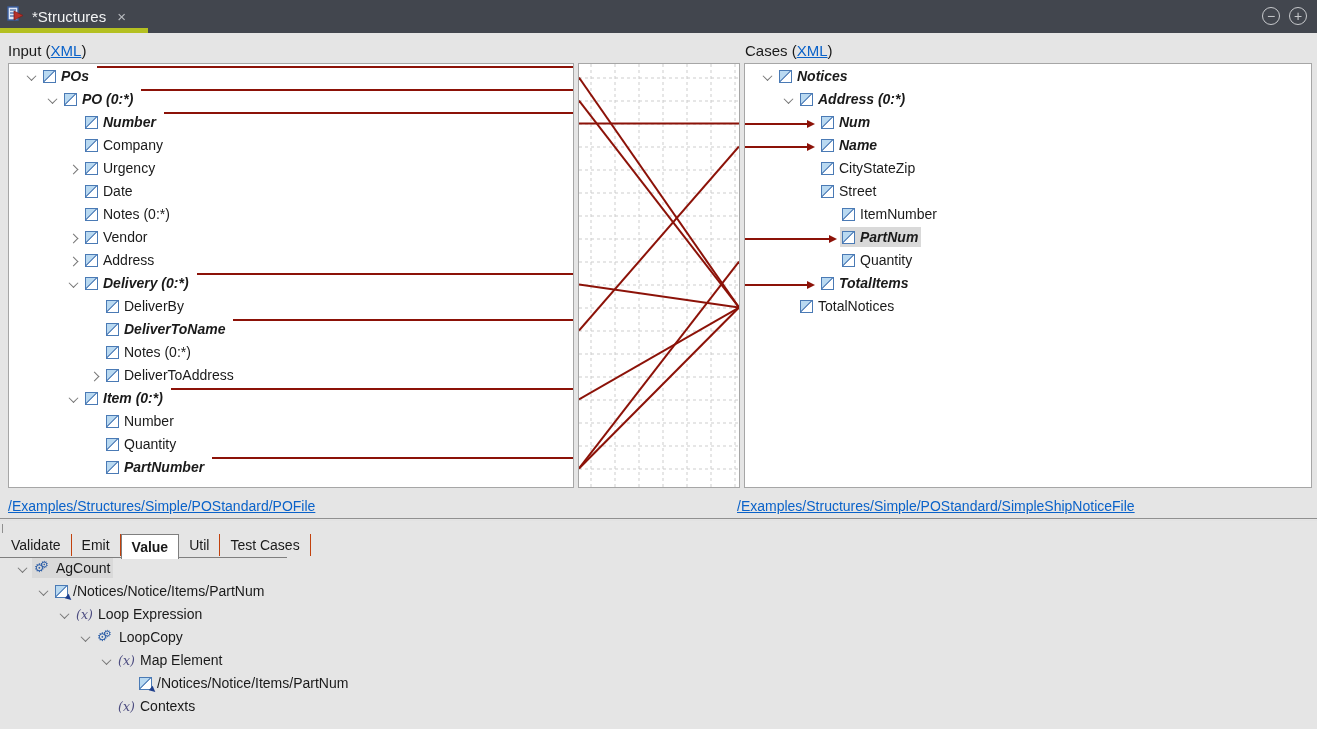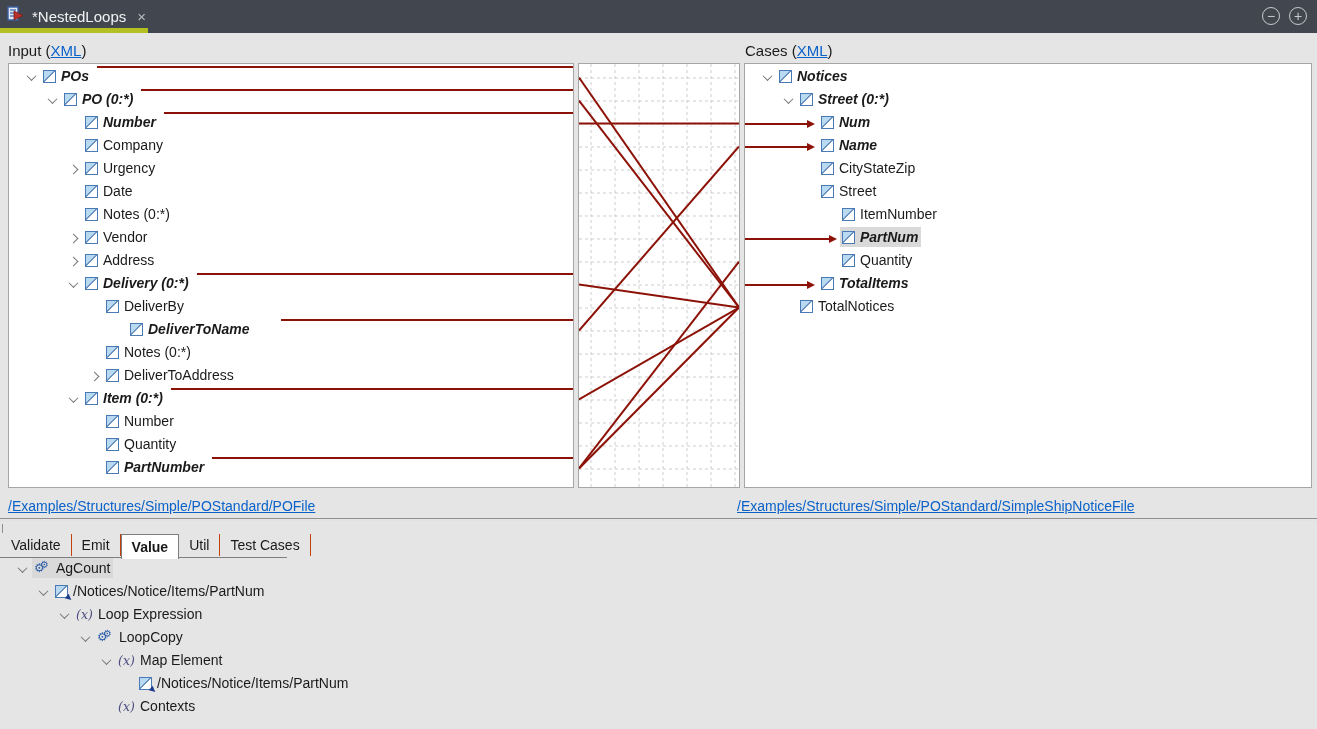--- a/index.html
+++ b/index.html
@@ -73,21 +73,21 @@
     <div class="doc-tab">
       <span class="ticon">
         <svg width="18" height="17" viewBox="0 0 18 17">
           <rect x="1" y="1" width="10" height="13" fill="#dfe8f7" stroke="#3a5fa0" stroke-width="1.4"></rect>
           <line x1="3" y1="4" x2="9" y2="4" stroke="#3a5fa0" stroke-width="1.2"></line>
           <line x1="3" y1="7" x2="9" y2="7" stroke="#3a5fa0" stroke-width="1.2"></line>
           <line x1="3" y1="10" x2="9" y2="10" stroke="#3a5fa0" stroke-width="1.2"></line>
           <polygon points="7,5 16,9.5 7,14" fill="#b8312b" stroke="#7e1d18" stroke-width="0.8"></polygon>
         </svg>
       </span>
-      <span class="ttl">*NestedLoops</span>
+      <span class="ttl">*Structures</span>
       <span class="close">×</span>
       <div class="accent"></div>
     </div>
     <div class="winbtns">
       <div class="wbtn">−</div>
       <div class="wbtn">+</div>
     </div>
   </div>
 
   <div class="main">
@@ -205,21 +205,21 @@
         </div>
         <div class="trow" style="padding-left: 75px;">
           <span class="chevbox"></span>
           <span class="grp">
             <span class="icw">
               <i class="icel"></i>
             </span>
             <span class="lbl">DeliverBy</span>
           </span>
         </div>
-        <div class="trow" style="padding-left: 75px; gap: 24px;">
+        <div class="trow" style="padding-left: 75px;">
           <span class="chevbox"></span>
           <span class="grp">
             <span class="icw">
               <i class="icel"></i>
             </span>
             <span class="lbl b">DeliverToName</span>
           </span>
           <span class="mline"></span>
         </div>
         <div class="trow" style="padding-left: 75px;">
@@ -335,21 +335,21 @@
           </span>
         </div>
         <div class="trow" style="padding-left: 33px;">
           <span class="chevbox">
             <i class="chev cd"></i>
           </span>
           <span class="grp">
             <span class="icw">
               <i class="icel"></i>
             </span>
-            <span class="lbl b">Street (0:*)</span>
+            <span class="lbl b">Address (0:*)</span>
           </span>
         </div>
         <div class="trow" style="padding-left: 54px;">
           <span class="oarrow" style="width: 62px;"></span>
           <span class="chevbox"></span>
           <span class="grp">
             <span class="icw">
               <i class="icel"></i>
             </span>
             <span class="lbl b">Num</span>

